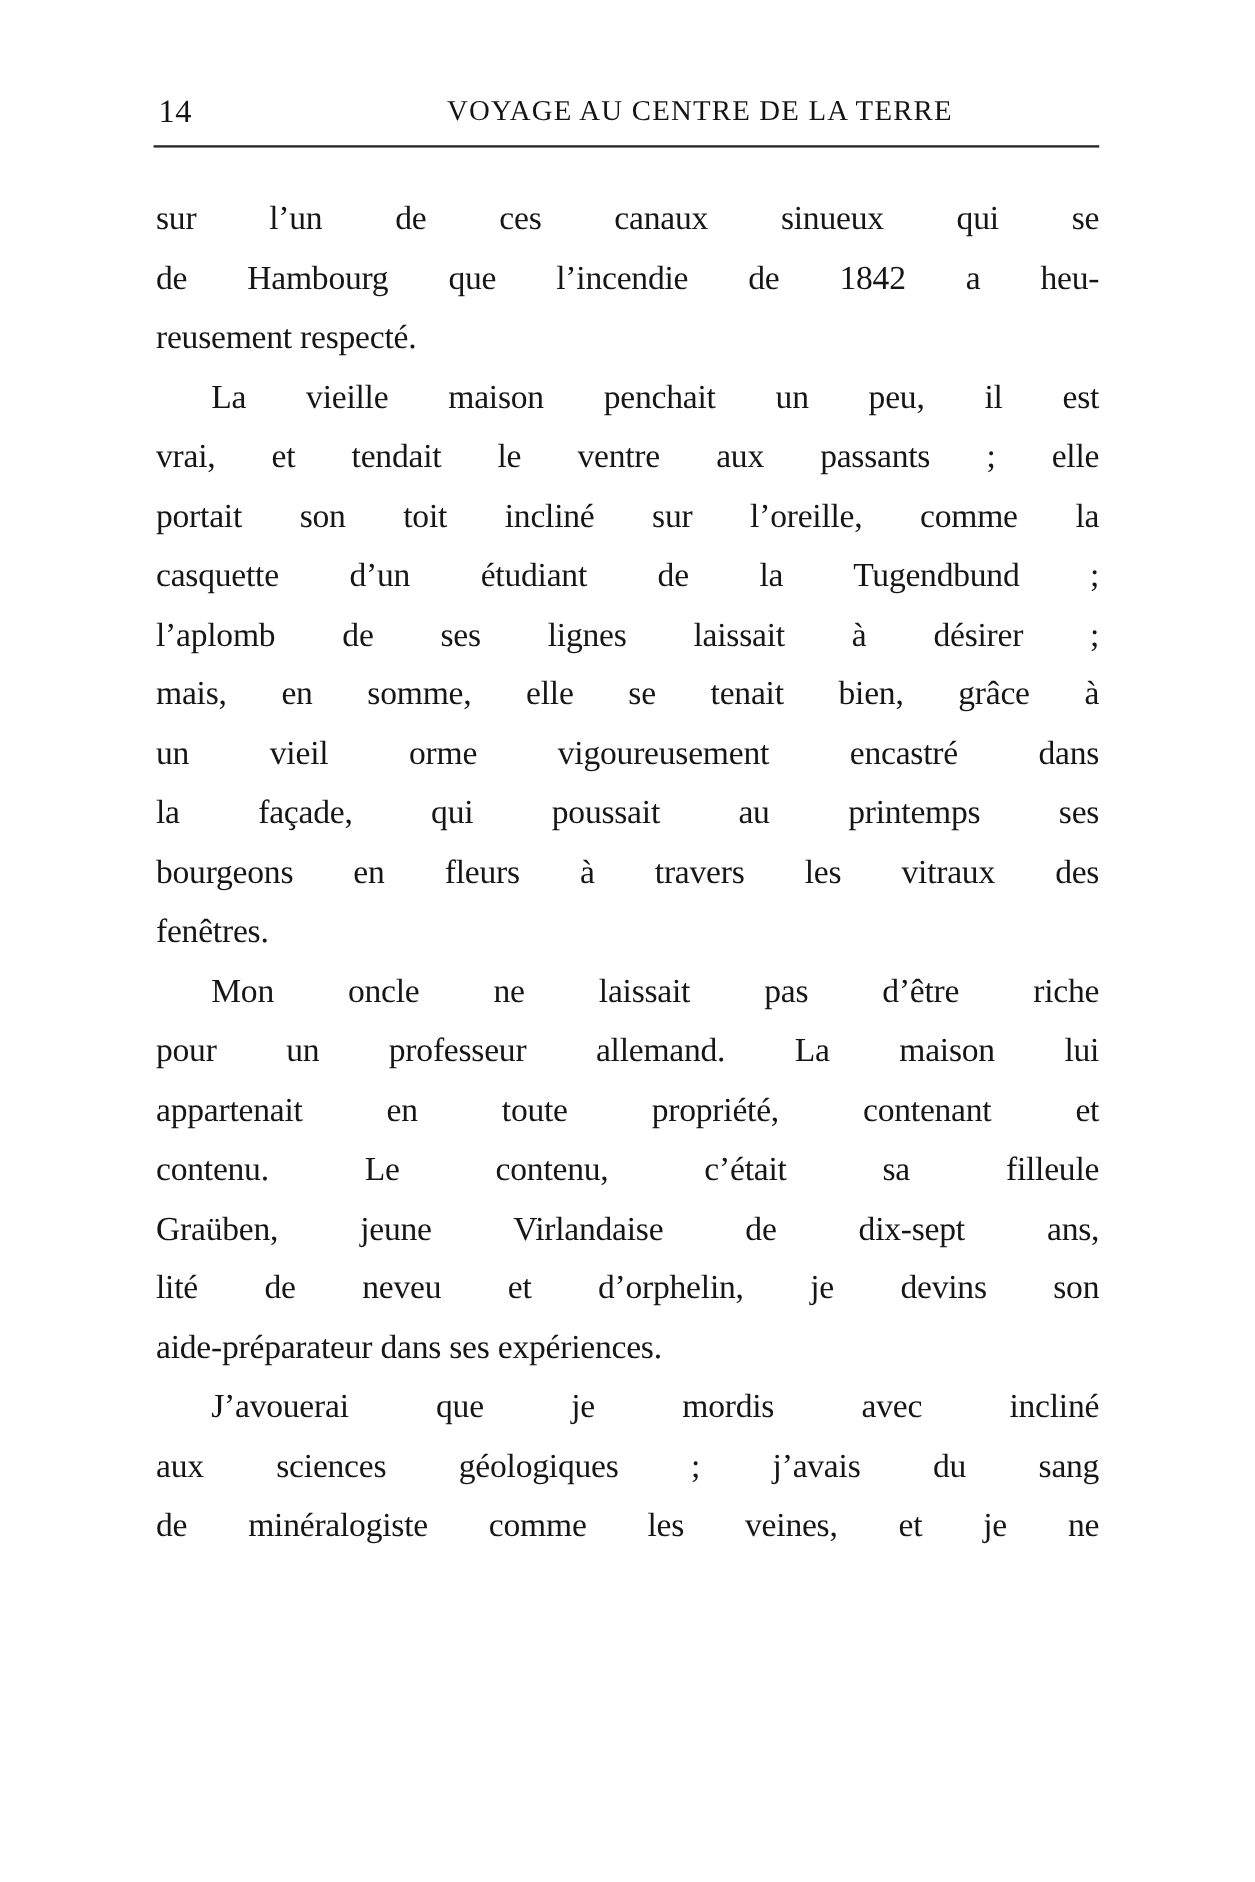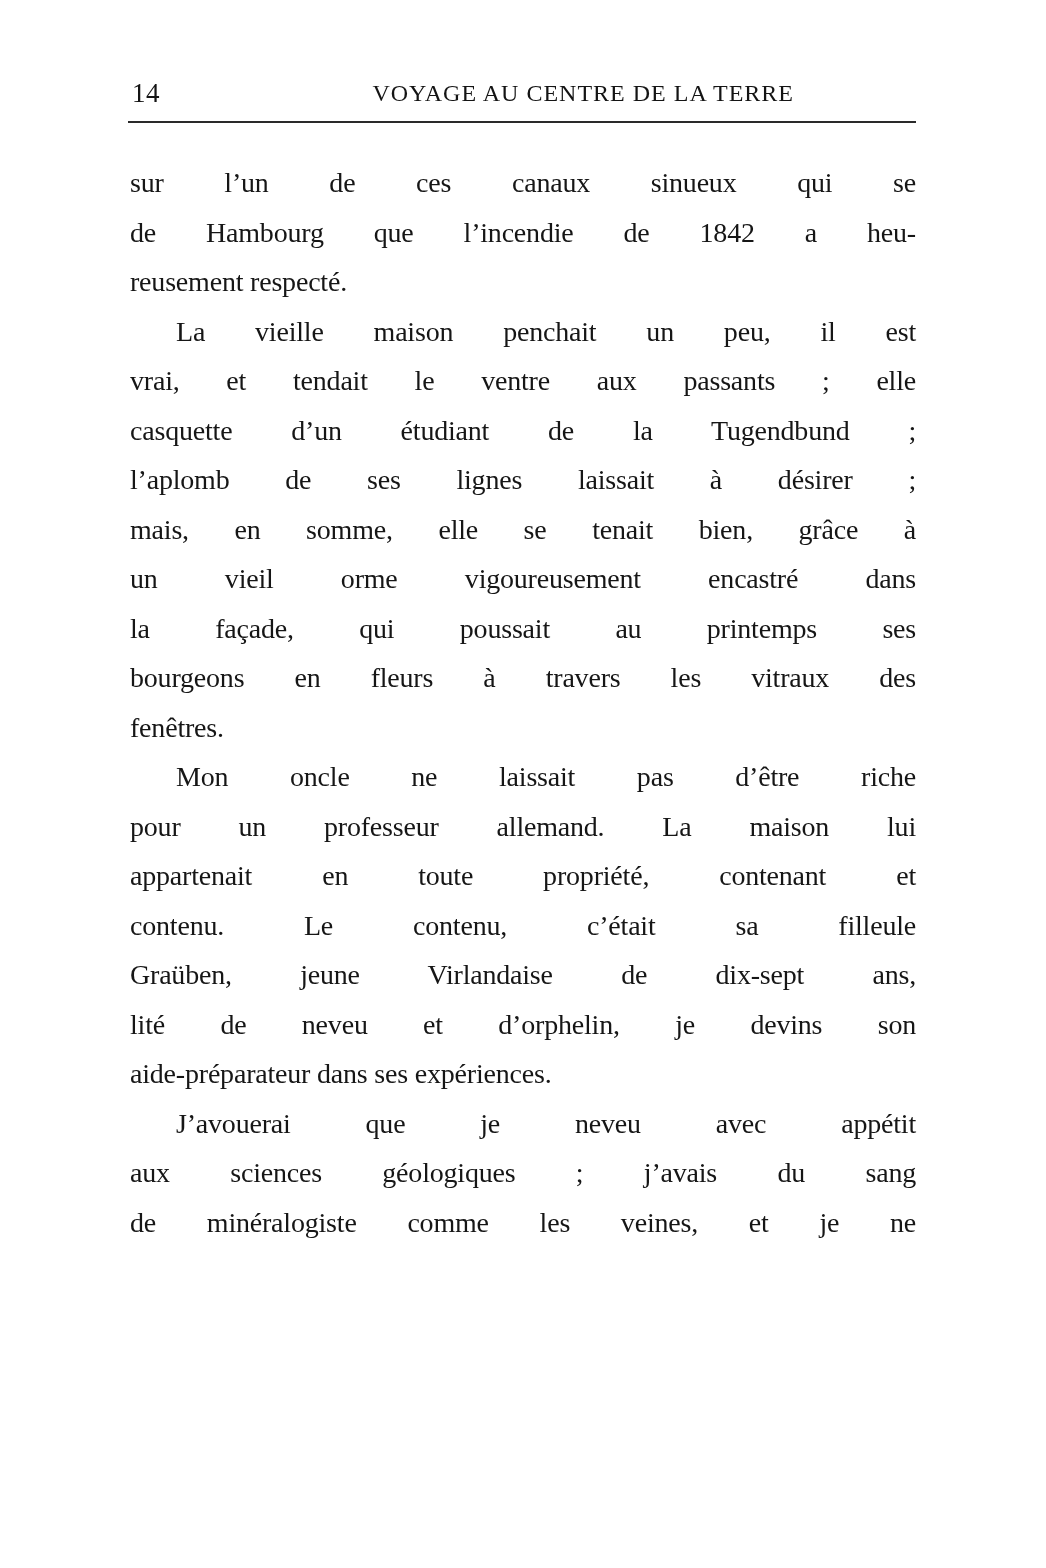--- a/index.html
+++ b/index.html
@@ -88,32 +88,33 @@
   </div>
 
   <div class="rule"></div>
 
   <div class="body">
     <div class="ln">sur l’un de ces canaux sinueux qui se</div>
     <div class="ln">de Hambourg que l’incendie de 1842 a heu-</div>
     <div class="ln end">reusement respecté.</div>
     <div class="ln ind">La vieille maison penchait un peu, il est</div>
     <div class="ln">vrai, et tendait le ventre aux passants ; elle</div>
+    <div class="ln">portait son toit incliné sur l’oreille, comme la</div>
     <div class="ln">casquette d’un étudiant de la Tugendbund ;</div>
     <div class="ln">l’aplomb de ses lignes laissait à désirer ;</div>
     <div class="ln">mais, en somme, elle se tenait bien, grâce à</div>
     <div class="ln">un vieil orme vigoureusement encastré dans</div>
     <div class="ln">la façade, qui poussait au printemps ses</div>
     <div class="ln">bourgeons en fleurs à travers les vitraux des</div>
     <div class="ln end">fenêtres.</div>
     <div class="ln ind">Mon oncle ne laissait pas d’être riche</div>
     <div class="ln">pour un professeur allemand. La maison lui</div>
     <div class="ln">appartenait en toute propriété, contenant et</div>
     <div class="ln">contenu. Le contenu, c’était sa filleule</div>
     <div class="ln">Graüben, jeune Virlandaise de dix-sept ans,</div>
     <div class="ln">lité de neveu et d’orphelin, je devins son</div>
     <div class="ln end">aide-préparateur dans ses expériences.</div>
-    <div class="ln ind">J’avouerai que je neveu avec appétit</div>
+    <div class="ln ind">J’avouerai que je mordis avec incliné</div>
     <div class="ln">aux sciences géologiques ; j’avais du sang</div>
     <div class="ln">de minéralogiste comme les veines, et je ne</div>
   </div>
 
 </div>
 
 </body></html>

